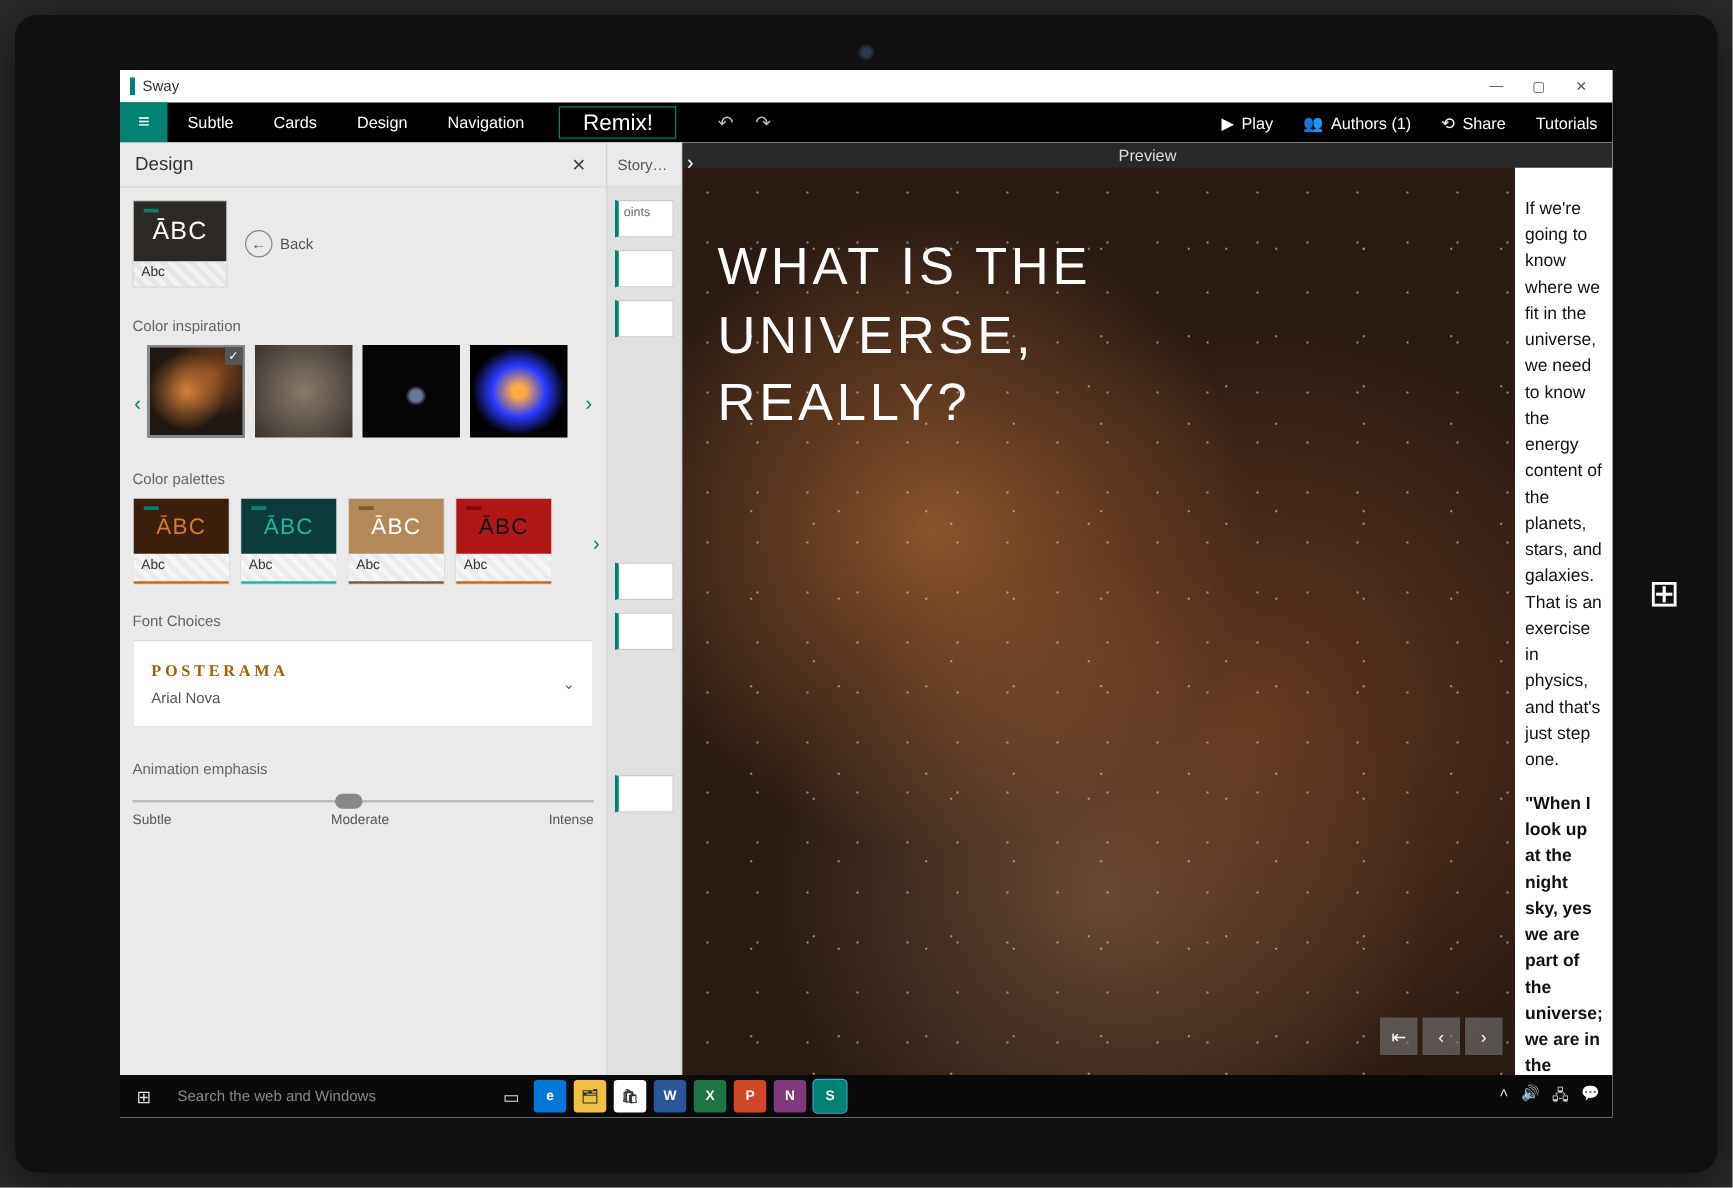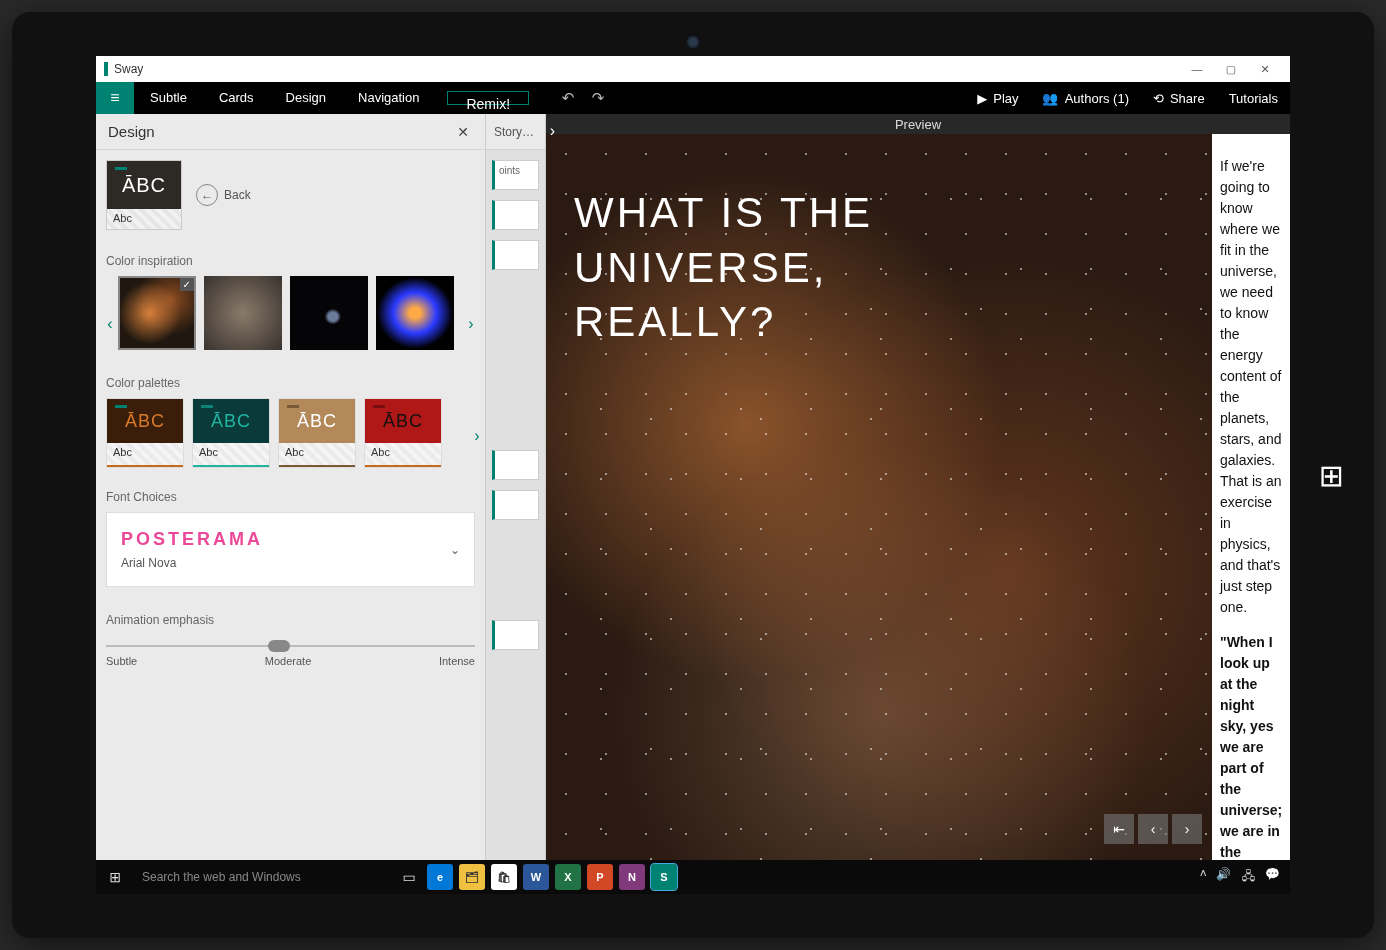--- a/index.html
+++ b/index.html
@@ -47,22 +47,22 @@
   .ribbon {
     height:32px; background:#000; color:#fff; display:flex; align-items:center;
     font-size:13px;
   }
   .ribbon .hamburger {
     width:38px; height:32px; background:#008272; display:flex;
     align-items:center; justify-content:center; font-size:16px; cursor:pointer;
   }
   .ribbon .tab { padding:0 16px; height:32px; line-height:32px; cursor:pointer;}
   .ribbon .remix {
-    margin-left:12px; padding:0 18px; height:14px; line-height:24px;
-    border:1px solid #008272; color:#fff; font-size:14px; cursor:pointer;
+    margin-left:12px; padding:0 18px; height:26px; line-height:24px;
+    border:1px solid #008272; color:#fff; font-size:18px; cursor:pointer;
   }
   .ribbon .histbtn { width:30px; text-align:center; font-size:15px; color:#bbb; cursor:pointer;}
   .ribbon .spacer{flex:1;}
   .ribbon .rbtn { display:flex; align-items:center; gap:6px; padding:0 12px; cursor:pointer; font-size:13px;}
   
   .main { flex:1; display:flex; background:#e8e8e8; overflow:hidden;}
   
   .design-panel {
     width:390px; background:#eaeaea; border-right:1px solid #ccc;
     display:flex; flex-direction:column; font-size:12px; color:#444;
@@ -98,21 +98,21 @@
   .ci-thumbs{display:flex; gap:8px; padding:0 12px; margin-bottom:22px;}
   .ci-thumb{width:78px;height:74px;position:relative;cursor:pointer;border:1px solid transparent;}
   .ci-thumb.sel{border:2px solid #888;}
   .ci-thumb.sel::after{content:"✓";position:absolute;top:0;right:0;background:#555;color:#fff;font-size:10px;padding:1px 3px;}
   .palette-row{display:flex;gap:8px;padding:0 0;margin-bottom:22px;position:relative;}
   .palette{width:78px;background:#fff;border:1px solid #ddd;cursor:pointer;}
   .pal-top{height:44px;display:flex;align-items:center;justify-content:center;font-size:18px;position:relative;letter-spacing:1px;font-weight:500;}
   .pal-top::before{content:"";position:absolute;top:6px;left:8px;width:12px;height:3px;}
   .pal-sub{height:24px;background:repeating-linear-gradient(45deg,#f5f5f5,#f5f5f5 4px,#ebebeb 4px,#ebebeb 8px);font-size:11px;padding:3px 6px;color:#333;border-bottom:2px solid;}
   .font-box{background:#fff;border:1px solid #ddd;padding:16px 14px;position:relative;margin-bottom:26px;cursor:pointer;}
-  .font-head{font-family:Liberation Sans, sans-serif;font-size:18px;letter-spacing:3px;color:#ec4899;font-weight:600;}
+  .font-head{font-family:Liberation Serif, serif;font-size:13px;letter-spacing:3px;color:#a16207;font-weight:600;}
   .font-sub{font-size:12px;color:#555;margin-top:6px;}
   .font-box .chev{position:absolute;right:14px;top:50%;transform:translateY(-50%);font-size:12px;color:#666;}
   .anim-slider{margin-top:10px;}
   .track{height:2px;background:#bbb;position:relative;margin:18px 0 8px;}
   .thumb{position:absolute;top:-5px;width:22px;height:12px;background:#888;border-radius:6px;left:44%;}
   .marks{display:flex;justify-content:space-between;font-size:11px;color:#555;}
   
   .story-col{width:60px;background:#e0e0e0;border-right:1px solid #ccc;position:relative;}
   .story-head{height:36px;display:flex;align-items:center;padding:0 8px;font-size:12px;color:#555;border-bottom:1px solid #d5d5d5;background:#eaeaea;}
   .story-expand{position:absolute;top:8px;right:-10px;color:#fff;font-size:16px;z-index:5;cursor:pointer;}

